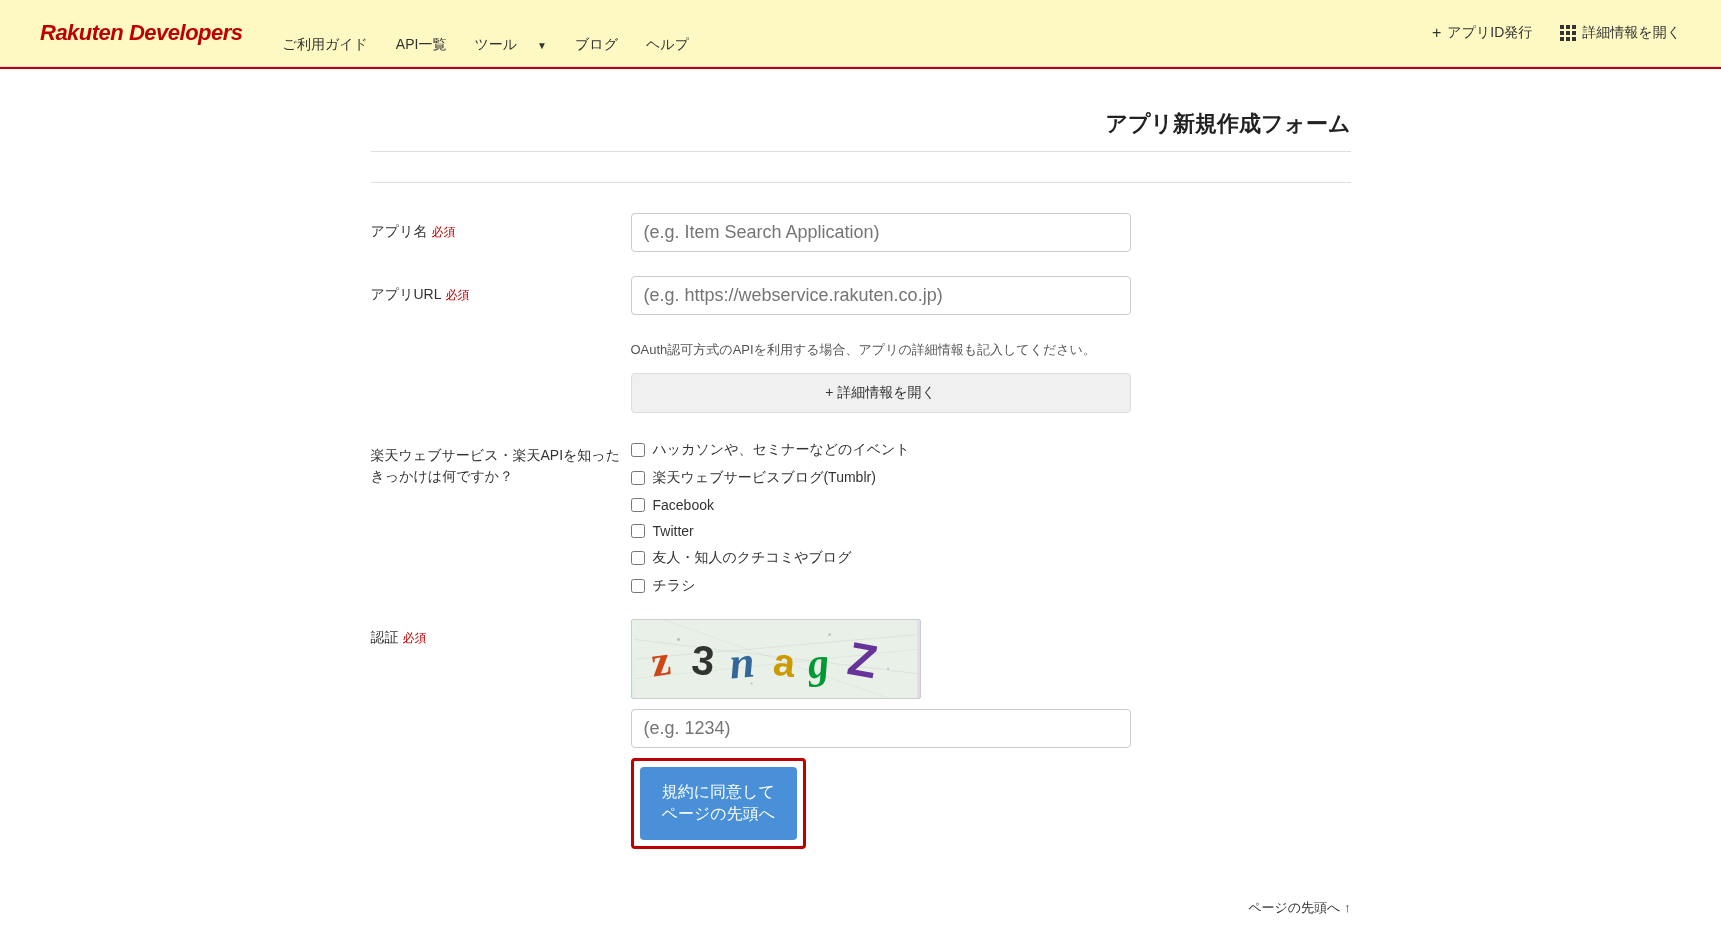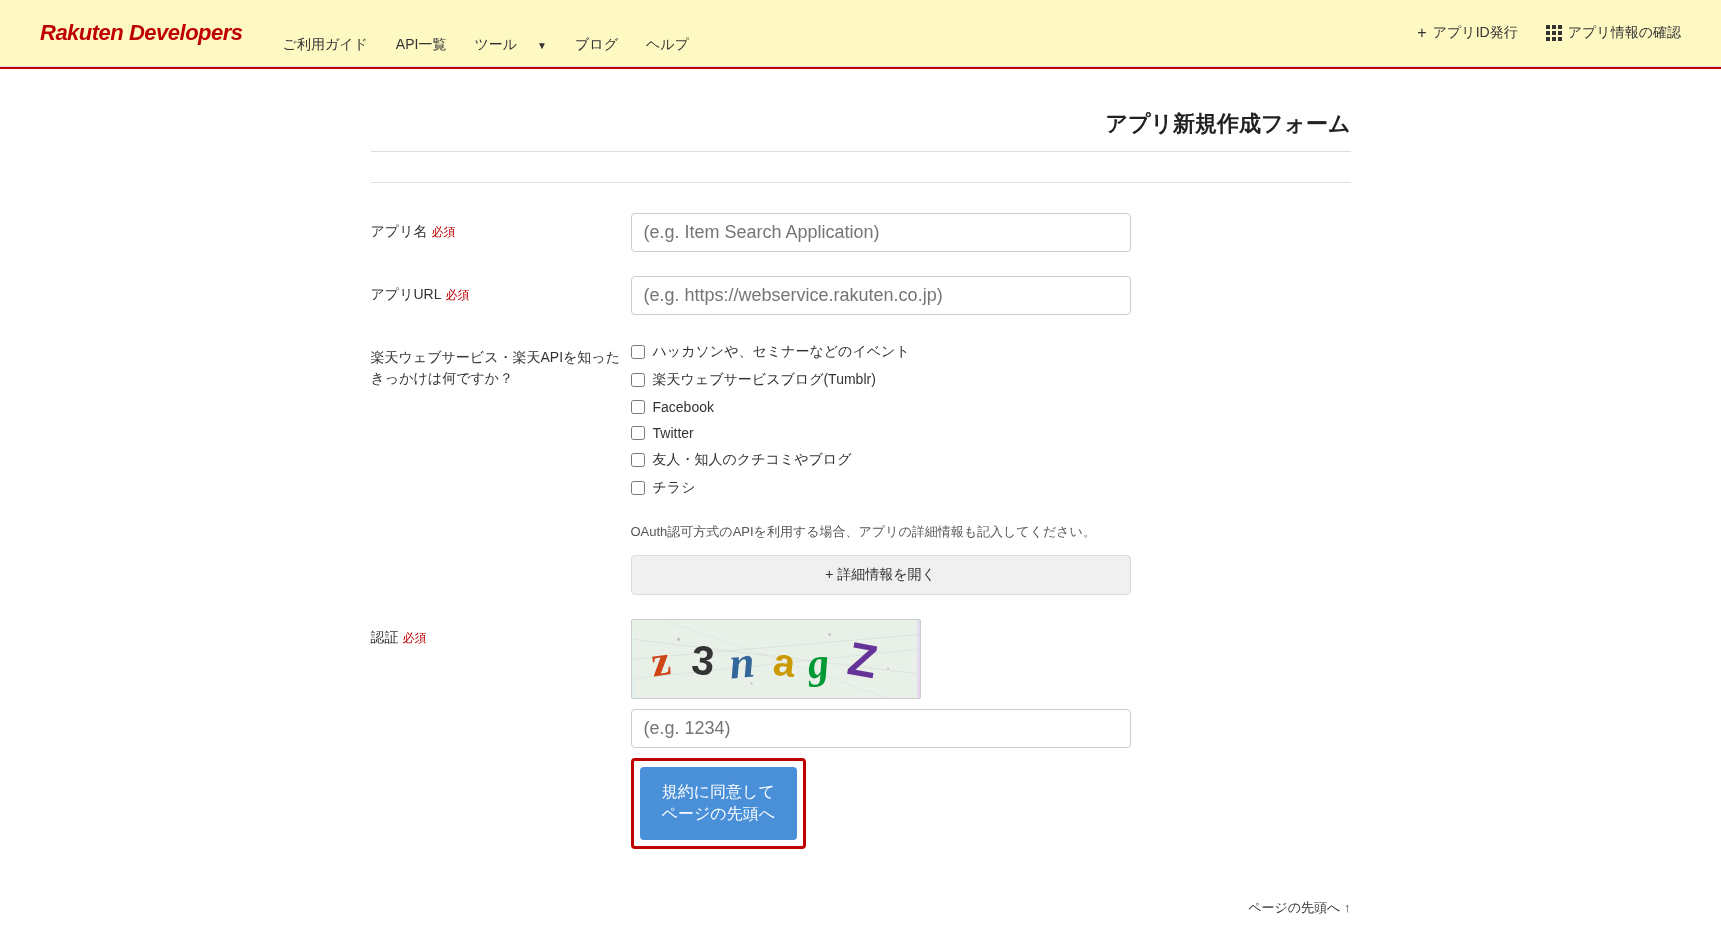--- a/index.html
+++ b/index.html
@@ -285,21 +285,21 @@
             <span></span>
             <span></span>
           <span></span>
             <span></span>
             <span></span>
           <span></span>
             <span></span>
             <span></span>
         </span>
       </span>
-      <span>アプリ情報の確認</span>
+      <span>詳細情報を開く</span>
     </a>
   </div>
 </header>
 <div class="header-divider"></div>
 
 <main class="main-content">
   <h1 class="page-title">アプリ新規作成フォーム</h1>
   <hr class="form-divider">
 
   <div class="form-row">
@@ -310,63 +310,63 @@
       <input type="text" class="text-input" placeholder="(e.g. Item Search Application)" style="">
     </div>
   </div>
 
   <div class="form-row">
     <div class="form-label">
       <span>アプリURL</span><span class="required-badge">必須</span>
     </div>
     <div class="form-field">
       <input type="text" class="text-input" placeholder="(e.g. https://webservice.rakuten.co.jp)" style="">
-    </div>
-  </div>
-
-  <div class="form-row">
-    <div class="form-label">
-      <span>楽天ウェブサービス・楽天APIを知ったきっかけは何ですか？</span>
-    </div>
-    <div class="form-field">
-      <div class="checkbox-group">
-
-      <label class="checkbox-item">
-            <input type="checkbox" style="">
-            <span>ハッカソンや、セミナーなどのイベント</span>
-          </label>
-          <label class="checkbox-item">
-            <input type="checkbox" style="">
-            <span>楽天ウェブサービスブログ(Tumblr)</span>
-          </label>
-          <label class="checkbox-item">
-            <input type="checkbox" style="">
-            <span>Facebook</span>
-          </label>
-          <label class="checkbox-item">
-            <input type="checkbox" style="">
-            <span>Twitter</span>
-          </label>
-          <label class="checkbox-item">
-            <input type="checkbox" style="">
-            <span>友人・知人のクチコミやブログ</span>
-          </label>
-          <label class="checkbox-item">
-            <input type="checkbox" style="">
-            <span>チラシ</span>
-          </label>
-        </div>
     </div>
   </div>
 
   <div class="form-row">
     <div class="form-label"></div>
     <div class="form-field">
       <div class="oauth-notice">OAuth認可方式のAPIを利用する場合、アプリの詳細情報も記入してください。</div>
       <button class="details-button">+ 詳細情報を開く</button>
+    </div>
+  </div>
+
+  <div class="form-row">
+    <div class="form-label">
+      <span>楽天ウェブサービス・楽天APIを知ったきっかけは何ですか？</span>
+    </div>
+    <div class="form-field">
+      <div class="checkbox-group">
+
+      <label class="checkbox-item">
+            <input type="checkbox" style="">
+            <span>ハッカソンや、セミナーなどのイベント</span>
+          </label>
+          <label class="checkbox-item">
+            <input type="checkbox" style="">
+            <span>楽天ウェブサービスブログ(Tumblr)</span>
+          </label>
+          <label class="checkbox-item">
+            <input type="checkbox" style="">
+            <span>Facebook</span>
+          </label>
+          <label class="checkbox-item">
+            <input type="checkbox" style="">
+            <span>Twitter</span>
+          </label>
+          <label class="checkbox-item">
+            <input type="checkbox" style="">
+            <span>友人・知人のクチコミやブログ</span>
+          </label>
+          <label class="checkbox-item">
+            <input type="checkbox" style="">
+            <span>チラシ</span>
+          </label>
+        </div>
     </div>
   </div>
 
   <div class="form-row">
     <div class="form-label">
       <span>認証</span><span class="required-badge">必須</span>
     </div>
     <div class="form-field">
       <div class="captcha-image">
         <svg class="captcha-text-svg" viewBox="0 0 290 80" xmlns="http://www.w3.org/2000/svg">

